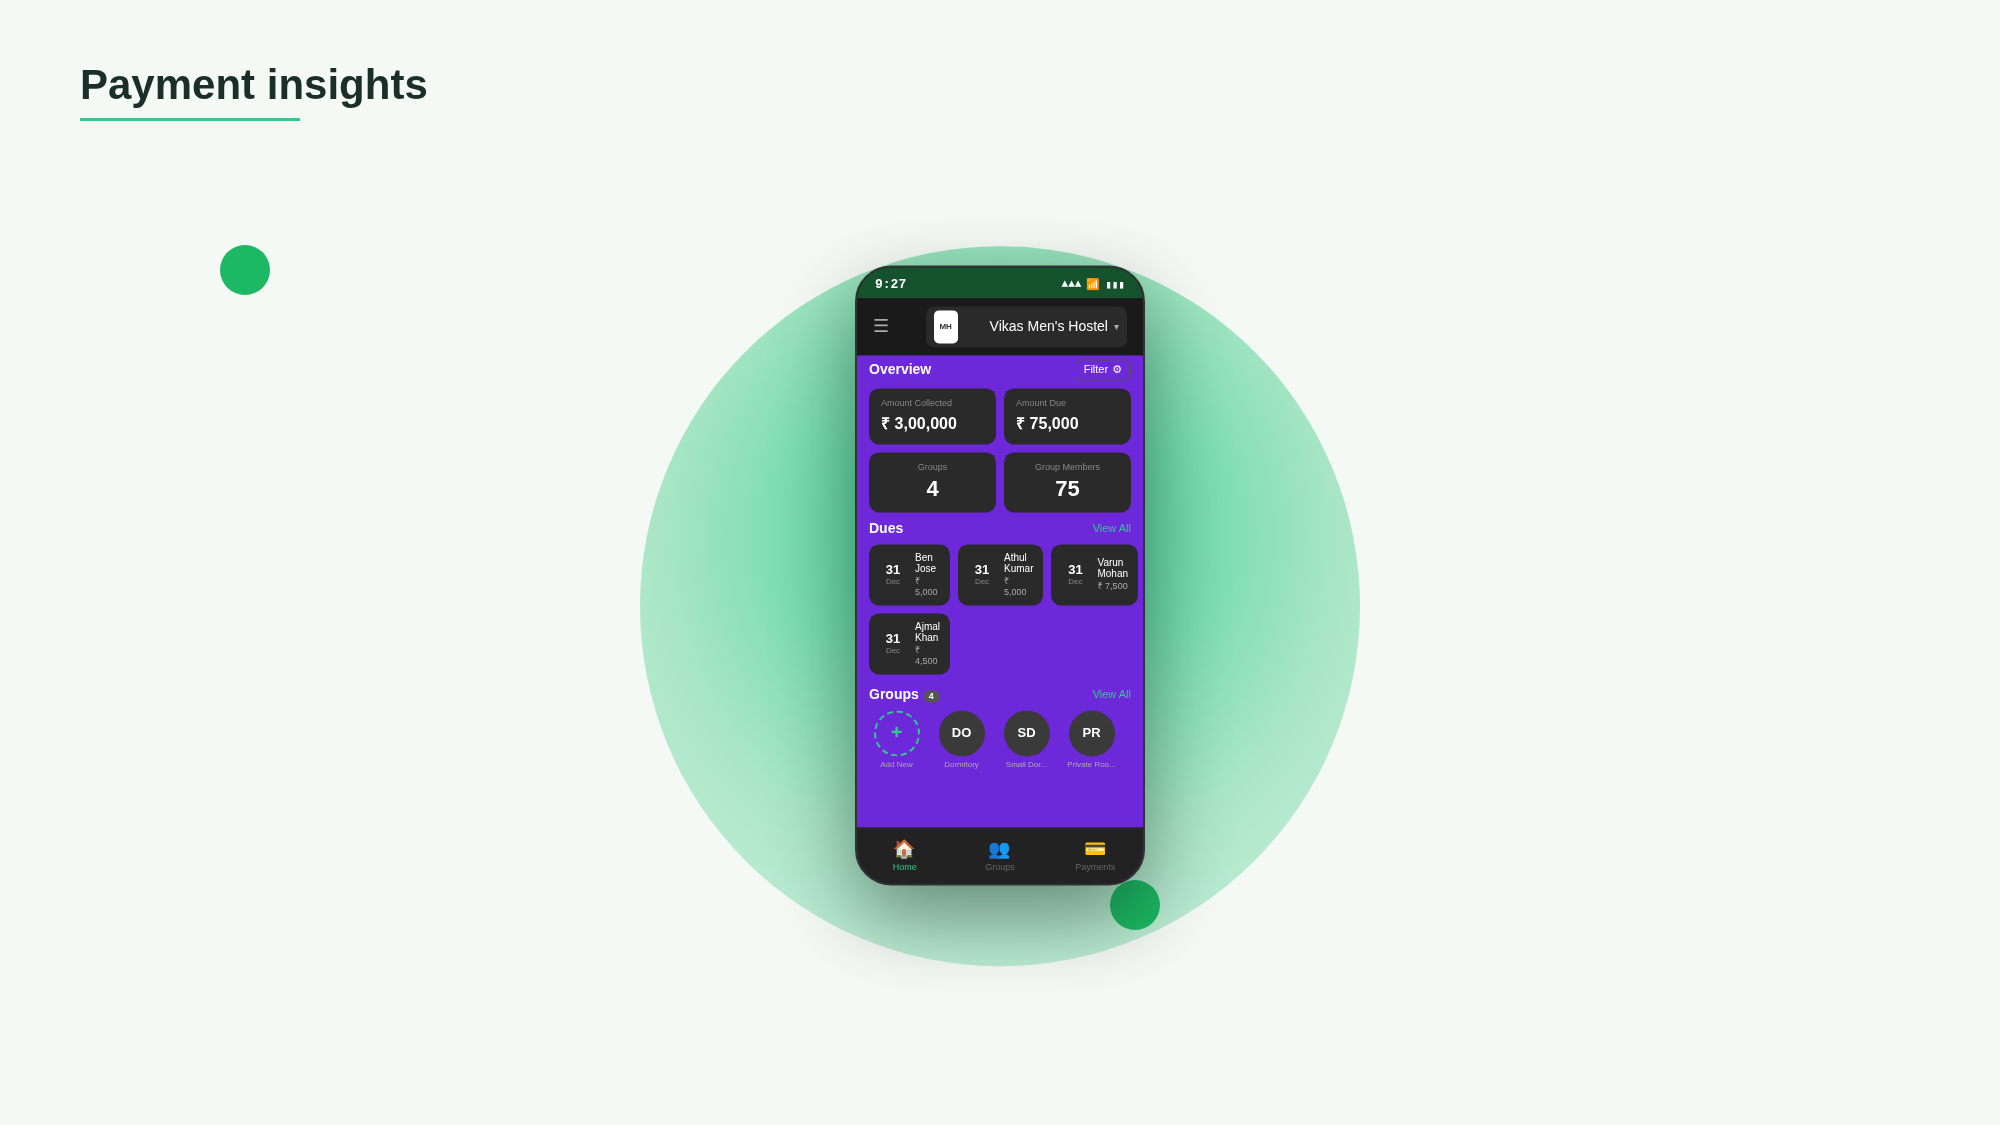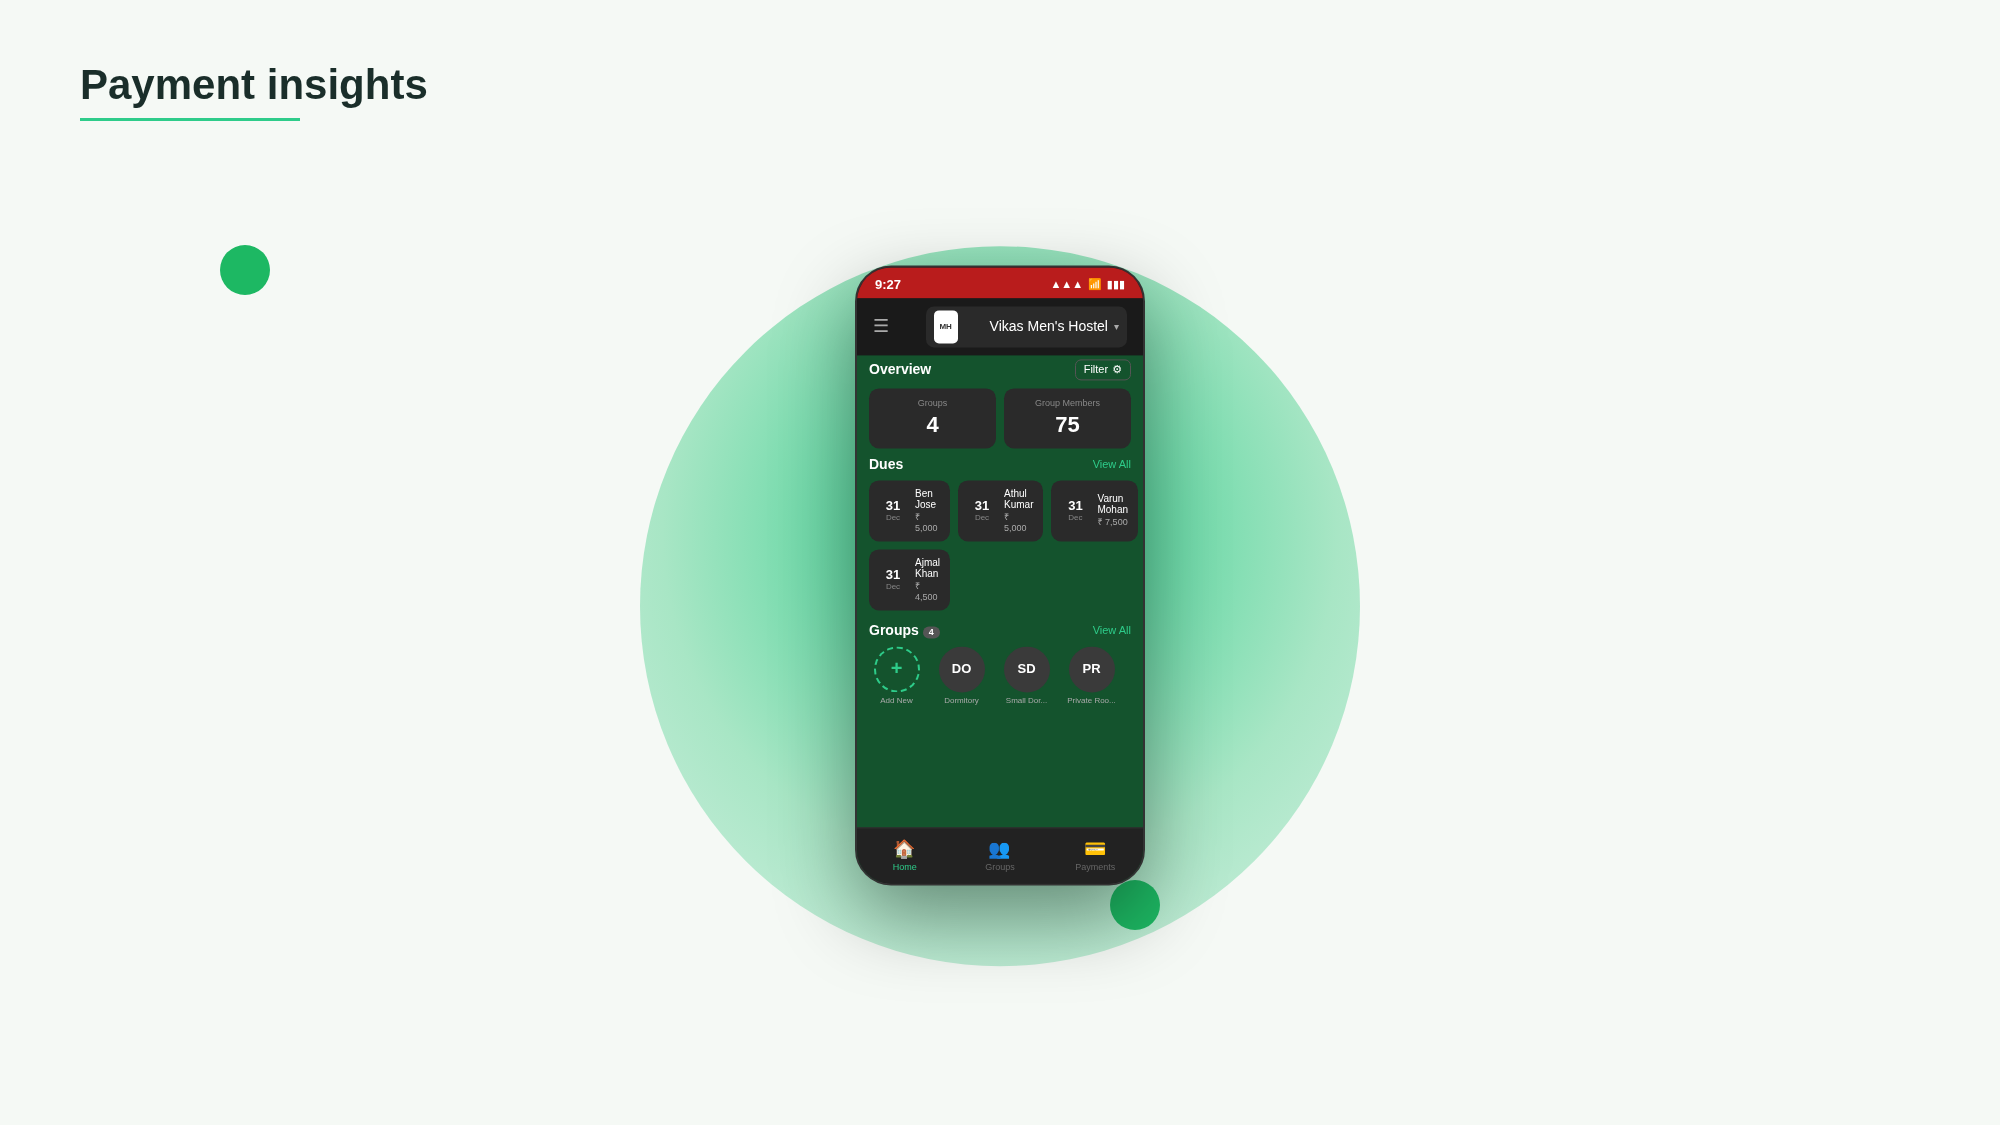--- a/index.html
+++ b/index.html
@@ -84,21 +84,22 @@
       position: relative;
       border: 2px solid #333;
     }
 
     
     .status-bar {
       display: flex;
       justify-content: space-between;
       align-items: center;
       padding: 10px 18px 6px;
-      background: #b91c1c;
+      background: #14532d;
+      font-family: Liberation Mono, monospace;
     }
     .status-time {
       color: #fff;
       font-size: 13px;
       font-weight: 600;
     }
     .status-icons {
       display: flex;
       align-items: center;
       gap: 5px;
@@ -149,21 +150,21 @@
     }
     .chevron-down {
       color: #aaa;
       font-size: 10px;
     }
 
     
     .phone-content {
       height: calc(100% - 90px);
       overflow-y: auto;
-      background: #14532d;
+      background: #6d28d9;
       padding: 0 12px 12px;
       scrollbar-width: none;
     }
     .phone-content::-webkit-scrollbar { display: none; }
 
     
     .section-header {
       display: flex;
       justify-content: space-between;
       align-items: center;
@@ -398,20 +399,30 @@
     <div class="phone-content">
 
       <div class="section-header">
         <span class="section-title">Overview</span>
         <div class="filter-btn">
           <span>Filter</span>
           <span>⚙</span>
         </div>
       </div>
 
+      <div class="stats-row">
+        <div class="stat-card">
+          <div class="stat-label">Amount Collected</div>
+          <div class="stat-value">₹ 3,00,000</div>
+        </div>
+        <div class="stat-card">
+          <div class="stat-label">Amount Due</div>
+          <div class="stat-value">₹ 75,000</div>
+        </div>
+      </div>
 
       <div class="stats-row">
         <div class="stat-card stat-center">
           <div class="stat-label">Groups</div>
           <div class="stat-value-large">4</div>
         </div>
         <div class="stat-card stat-center">
           <div class="stat-label">Group Members</div>
           <div class="stat-value-large">75</div>
         </div>

